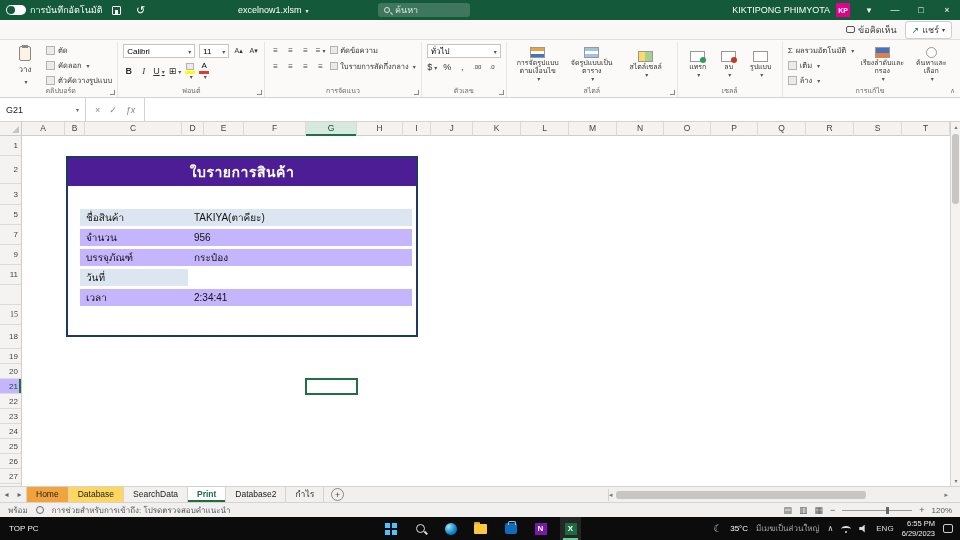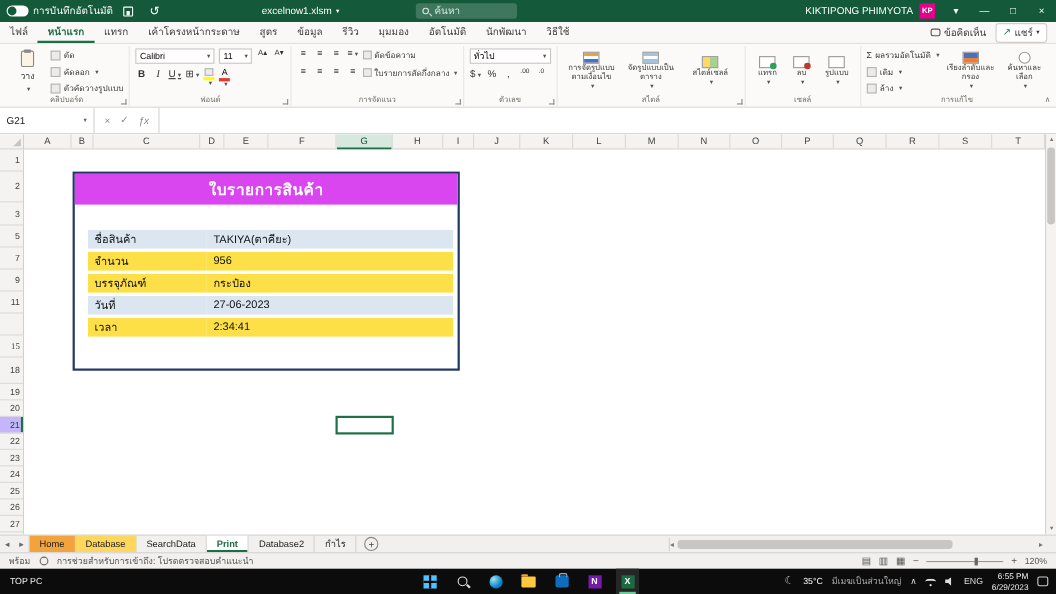--- a/index.html
+++ b/index.html
@@ -40,21 +40,21 @@
 .launcher{position:absolute;right:2px;bottom:2px;width:5px;height:5px;border-right:1px solid #8a8886;border-bottom:1px solid #8a8886}
 .rg-content{display:flex;gap:5px;flex:1;align-items:center}
 .bigbtn{display:flex;flex-direction:column;align-items:center;justify-content:center;gap:2px;font-size:8px;color:#333;width:32px}
 .ic-paste{width:12px;height:15px;border:1px solid #8a8886;background:#FBF3E3;border-radius:2px;position:relative}
 .ic-paste::before{content:"";position:absolute;left:2px;top:-2px;width:6px;height:3px;background:#8a8886}
 .minicol{display:flex;flex-direction:column;justify-content:center;gap:3px}
 .minibtn{display:flex;align-items:center;gap:3px;font-size:7.5px;color:#333;white-space:nowrap}
 .mic{width:9px;height:9px;background:#EDEBE9;border:1px solid #b5b2af;flex:0 0 auto}
 .dd::after{content:"▾";font-size:6px;color:#555;margin-left:2px}
 .fg{display:flex;flex-direction:column;gap:4px;justify-content:center}
-.rrow{display:flex;gap:4px;}
+.rrow{display:flex;gap:4px;align-items:center}
 .combo{border:1px solid #c8c6c4;background:#fff;font-size:8px;height:14px;display:inline-flex;align-items:center;padding:0 3px;white-space:nowrap}
 .fmt{font-size:9px;min-width:11px;text-align:center;color:#333}
 .fmtc{display:flex;flex-direction:column;align-items:center;line-height:1}
 .cstrip{display:block;width:10px;height:3px;margin-top:1px}
 .alico{font-size:8px;color:#444;width:11px;text-align:center}
 .altxt{font-size:7.5px;color:#333;white-space:nowrap;display:flex;align-items:center;gap:2px}
 .stackbtn{width:52px;display:flex;flex-direction:column;align-items:center;font-size:7px;text-align:center;color:#333;gap:1px;line-height:1.15}
 .stackbtn .sic{width:15px;height:11px;border:1px solid #9a9896;background:#fff;position:relative}
 .sic.cf{background:linear-gradient(180deg,#E8A33D 34%,#fff 34%,#fff 66%,#4472C4 66%)}
 .sic.tbl{background:repeating-linear-gradient(180deg,#9DC3E6 0 3px,#fff 3px 6px)}
@@ -79,28 +79,28 @@
 .colh{height:14px;line-height:13px;text-align:center;font-size:8.5px;color:#444;border-right:1px solid #DCDAD8;flex:0 0 auto}
 .colh.sel{background:#D7E8DE;color:#0F5132;box-shadow:inset 0 -2px 0 #1E7145}
 .rowheads{position:absolute;left:0;top:14px;width:22px;bottom:0;background:#F4F3F2;border-right:1px solid #CFCDCB}
 .rowh{display:flex;align-items:center;justify-content:flex-end;padding-right:3px;font-size:8px;color:#444;border-bottom:1px solid #DCDAD8}
 .rowh.sel{background:#c4b5fd;color:#0F5132;box-shadow:inset -2px 0 0 #1E7145}
 .canvas{position:absolute;left:22px;top:14px;right:0;bottom:0;background:#fff}
 #selBox{position:absolute;border:2px solid #1E7145;background:#fff}
 
 
 #formBox{position:absolute;left:44px;top:20px;width:352px;height:181px;border:2px solid #1F3864;background:#fff}
-.ftitle{height:28px;background:#d946ef;color:#fff;font-weight:bold;font-size:14px;display:flex;align-items:center;justify-content:center;letter-spacing:.5px}
+.ftitle{height:28px;background:#4c1d95;color:#fff;font-weight:bold;font-size:14px;display:flex;align-items:center;justify-content:center;letter-spacing:.5px}
 .fspacer{height:21px}
 .frow{height:20px;display:flex;align-items:center;padding-left:12px}
 .fcell{height:17px;display:flex;align-items:center;padding:0 6px;font-size:10px;color:#111}
 .flbl{width:108px}
 .fval{width:224px;margin-left:0}
 .rowblue .fcell{background:#DCE6F1}
-.rowpeach .fcell{background:#fde047}
+.rowpeach .fcell{background:#c4b5fd}
 
 
 .vscroll{position:absolute;right:0;top:122px;width:10px;height:364px;background:#F4F3F2;border-left:1px solid #D5D3D1;font-size:6px;color:#777;text-align:center}
 .vthumb{position:absolute;left:1px;top:12px;width:7px;height:70px;background:#C8C6C4;border-radius:3px}
 .varr{position:absolute;left:0;width:10px;height:10px;line-height:10px}
 
 
 .sheetbar{position:absolute;top:486px;left:0;right:0;height:16px;background:#F1F0EF;border-top:1px solid #D5D3D1;display:flex;align-items:center;font-size:8.5px}
 .snav{width:13px;text-align:center;color:#666;font-size:8px}
 .stab{padding:0 9px;height:15px;line-height:15px;color:#222;border-right:1px solid #D5D3D1;white-space:nowrap}
@@ -175,33 +175,20 @@
       <span>KIKTIPONG PHIMYOTA</span>
       <span class="avatar">KP</span>
       <span class="winbtn">▾</span>
       <span class="winbtn">—</span>
       <span class="winbtn">□</span>
       <span class="winbtn close">×</span>
     </span>
   </header>
 
   <nav class="tabrow">
-    <span id="ribbonTabs" style="display:flex">
-        <span class="rtab">ไฟล์</span>
-        <span class="rtab active">หน้าแรก</span>
-        <span class="rtab">แทรก</span>
-        <span class="rtab">เค้าโครงหน้ากระดาษ</span>
-        <span class="rtab">สูตร</span>
-        <span class="rtab">ข้อมูล</span>
-        <span class="rtab">รีวิว</span>
-        <span class="rtab">มุมมอง</span>
-        <span class="rtab">อัตโนมัติ</span>
-        <span class="rtab">นักพัฒนา</span>
-        <span class="rtab">วิธีใช้</span>
-      </span>
     <span class="tabrow-right">
       <span class="trbtn">
         <span class="ic-bub"></span>
         <span>ข้อคิดเห็น</span>
       </span>
       <span class="trbtn share">
         <span class="ic-share">↗</span>
         <span>แชร์</span>
         <span style="font-size:6px">▾</span>
       </span>
@@ -447,21 +434,20 @@
             <div class="frow rowpeach">
               <span class="fcell flbl">จำนวน</span>
               <span class="fcell fval">956</span>
             </div>
             <div class="frow rowpeach">
               <span class="fcell flbl">บรรจุภัณฑ์</span>
               <span class="fcell fval">กระป๋อง</span>
             </div>
             <div class="frow rowblue">
               <span class="fcell flbl">วันที่</span>
-              <span class="fcell fval">27-06-2023</span>
             </div>
             <div class="frow rowpeach">
               <span class="fcell flbl">เวลา</span>
               <span class="fcell fval">2:34:41</span>
             </div>
           </div>
       </div>
       <div id="selBox" style="left: 283px; top: 242px; width: 53px; height: 17px;"></div>
     </div>
   </div>

